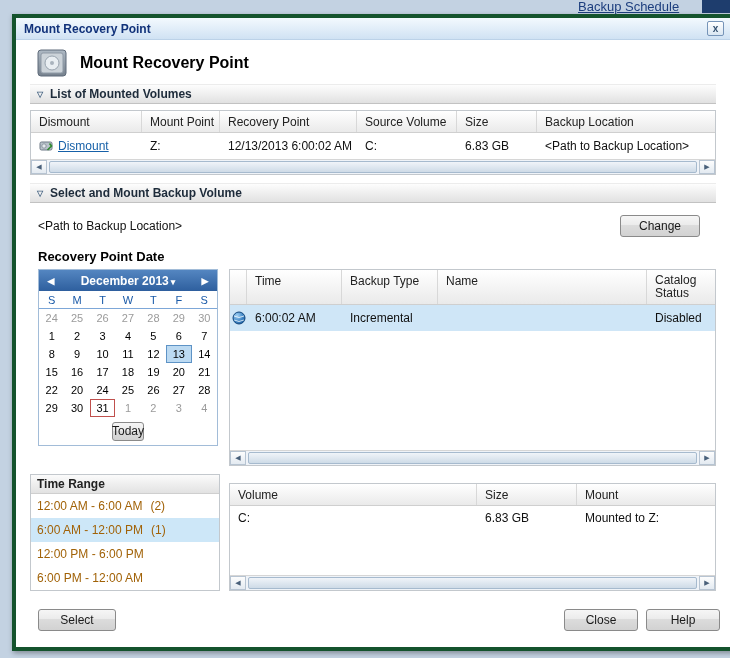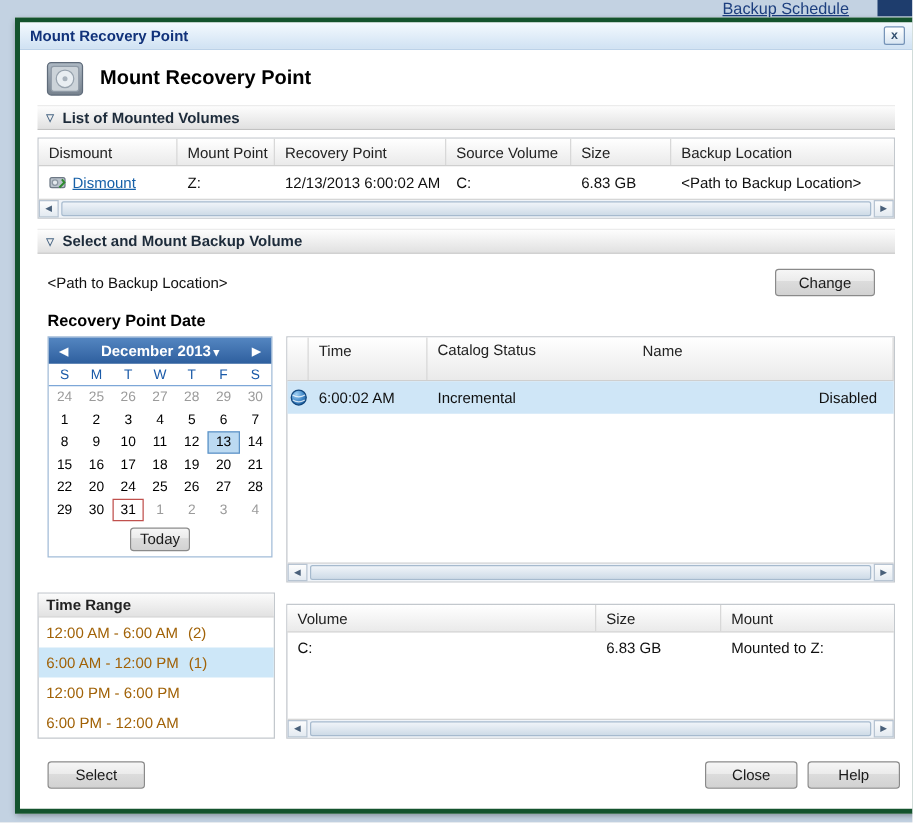--- a/index.html
+++ b/index.html
@@ -69,21 +69,21 @@
   .cal-month { flex:1; text-align:center; cursor:pointer; }
   .cal-caret { font-size:9px; margin-left:2px; }
   .cal-days { display:flex; height:18px; align-items:center; border-bottom:1px solid #7da7d8; }
   .cal-dow { flex:1; text-align:center; font-size:11px; color:#1a5aa8; }
   .cal-grid { display:grid; grid-template-columns:repeat(7,1fr); }
   .cal-cell { height:18px; display:flex; align-items:center; justify-content:center; font-size:11px; color:#000; border:1px solid transparent; cursor:pointer; }
   .cal-cell.muted { color:#9b9b9b; }
   .cal-cell.selected { background:#bcdaf2; border-color:#5e93c6; }
   .cal-cell.outlined { border-color:#c0504d; }
   .cal-today-row { height:28px; display:flex; align-items:center; justify-content:center; }
-  .today-btn { width:48px; height:19px; }
+  .today-btn { width:32px; height:19px; }
 
   
   .time-range { margin-top:28px; width:190px; border:1px solid #c3c8cd; background:#fff; }
   .tr-head { height:19px; background:linear-gradient(#fbfbfb,#e2e2e2); border-bottom:1px solid #cfcfcf; font-size:12px; font-weight:bold; color:#222; padding:2px 0 0 6px; }
   .tr-item { height:24px; display:flex; align-items:center; padding-left:6px; font-size:12px; color:#a16207; cursor:pointer; }
   .tr-item.selected { background:#cde7f8; }
   .tr-count { margin-left:8px; }
 
   
   .points-tbl { height:197px; }
@@ -277,22 +277,23 @@
             </div>
         </div>
       </div>
 
       <div class="right-col">
 
         <div class="tbl points-tbl" style="margin:0;">
           <div class="tbl-head">
             <div class="th p1"></div>
             <div class="th p2">Time</div>
+            <div class="th p3">Backup Type</div>
+            <div class="th p4">Name</div>
             <div class="th last wrap">Catalog Status</div>
-            <div class="th p4">Name</div>
           </div>
           <div class="trow selected">
             <div class="td icon-cell">
               <svg width="14" height="14" viewBox="0 0 14 14">
                 <defs>
                   <radialGradient id="globeg" cx="35%" cy="30%" r="80%">
                     <stop offset="0" stop-color="#a2d2f5"></stop>
                       <stop offset="0.6" stop-color="#3f86c6"></stop>
                       <stop offset="1" stop-color="#1b5a9b"></stop>
                   </radialGradient>

